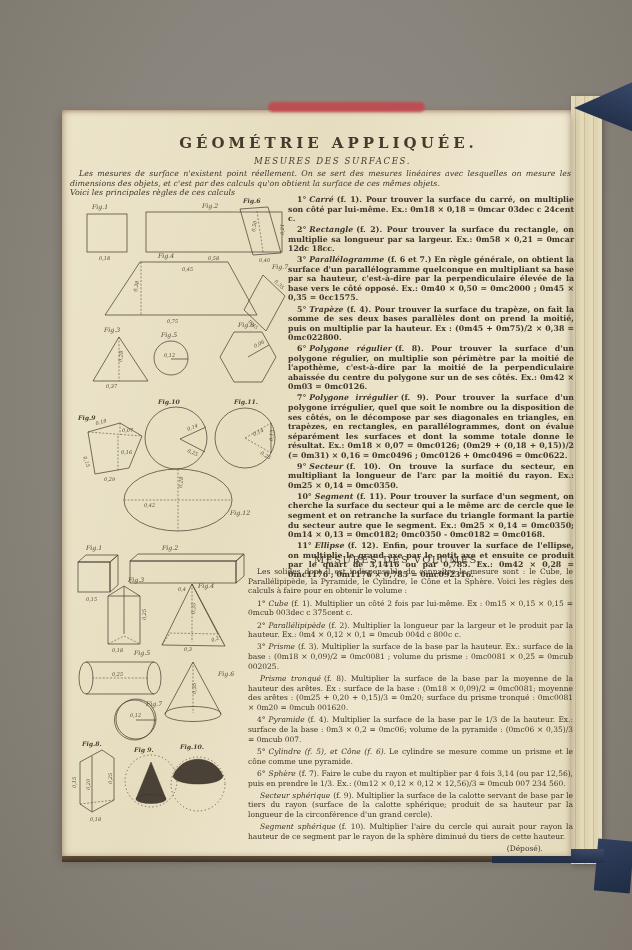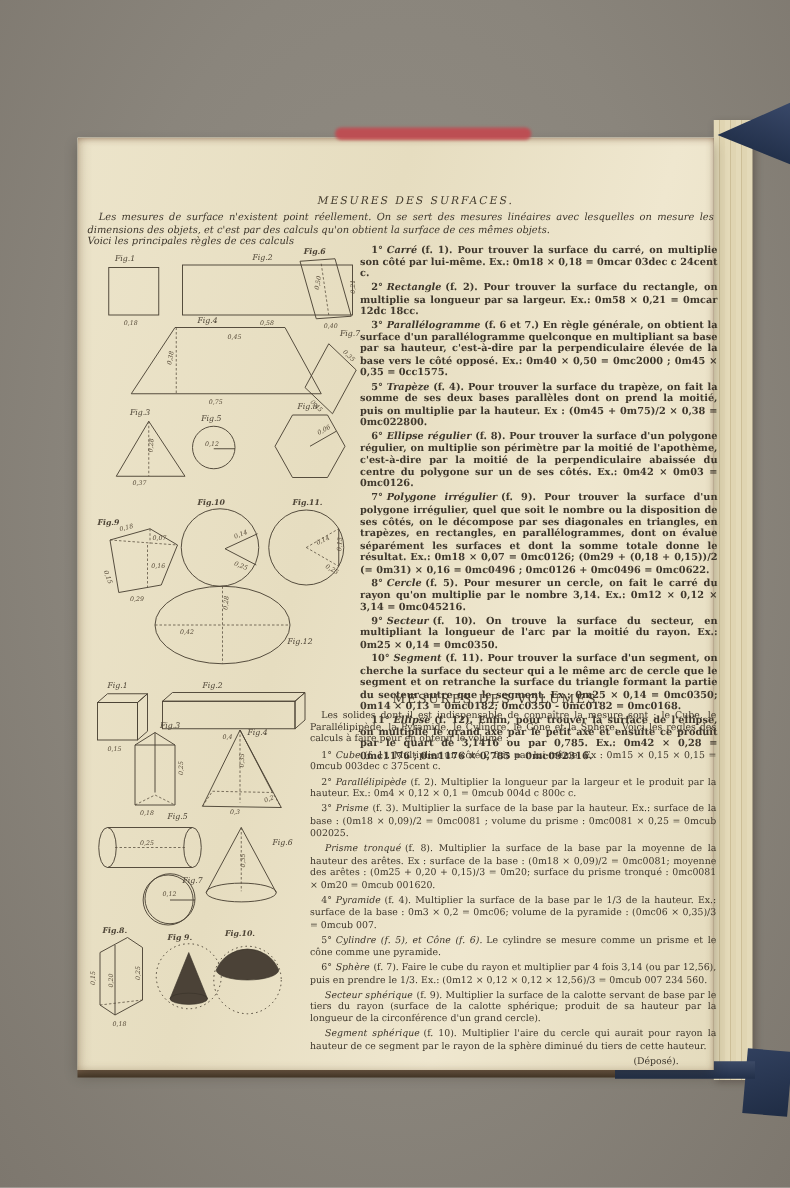--- a/index.html
+++ b/index.html
@@ -59,20 +59,21 @@
 <body>
 
 <div class="stage">
   <div class="stack"></div>
   <div class="cover-tr"></div>
   <div class="cover-br"></div>
   <div class="under-strip-a"></div>
   <div class="under-strip-b"></div>
 
   <div class="page">
+    <div class="title">GÉOMÉTRIE APPLIQUÉE.</div>
     <div class="subhead">MESURES DES SURFACES.</div>
     <div class="intro">
       <p class="ind">Les mesures de surface n'existent point réellement. On se sert des mesures linéaires avec lesquelles on mesure les dimensions des objets, et c'est par des calculs qu'on obtient la surface de ces mêmes objets.</p>
       <p>Voici les principales règles de ces calculs</p>
     </div>
 
     <svg class="figs" width="509" height="746" viewBox="0 0 509 746">
 
       <g>
         <rect class="ln" x="25" y="104" width="40" height="38"></rect>
@@ -266,23 +267,22 @@
         <path class="solid" d="M111,666 A27,27 0 0 1 161,666 A25,8 0 0 1 111,666 Z"></path>
         <text class="fl flb" x="118" y="639">Fig.10.</text>
       </g>
     </svg>
 
     <div class="col-surf">
       <p class="para"><span class="num">1°</span><i class="nm">Carré</i><span>(f. 1). Pour trouver la surface du carré, on multiplie son côté par lui-même. Ex.: 0m18 × 0,18 = 0mcar 03dec c 24cent c.</span></p>
       <p class="para"><span class="num">2°</span><i class="nm">Rectangle</i><span>(f. 2). Pour trouver la surface du rectangle, on multiplie sa longueur par sa largeur. Ex.: 0m58 × 0,21 = 0mcar 12dc 18cc.</span></p>
       <p class="para"><span class="num">3°</span><i class="nm">Parallélogramme</i><span>(f. 6 et 7.) En règle générale, on obtient la surface d'un parallélogramme quelconque en multipliant sa base par sa hauteur, c'est-à-dire par la perpendiculaire élevée de la base vers le côté opposé. Ex.: 0m40 × 0,50 = 0mc2000 ; 0m45 × 0,35 = 0cc1575.</span></p>
       <p class="para"><span class="num">5°</span><i class="nm">Trapèze</i><span>(f. 4). Pour trouver la surface du trapèze, on fait la somme de ses deux bases parallèles dont on prend la moitié, puis on multiplie par la hauteur. Ex : (0m45 + 0m75)/2 × 0,38 = 0mc022800.</span></p>
-      <p class="para"><span class="num">6°</span><i class="nm">Ellipse régulier</i><span>(f. 8). Pour trouver la surface d'un polygone régulier, on multiplie son périmètre par la moitié de l'apothème, c'est-à-dire par la moitié de la perpendiculaire abaissée du centre du polygone sur un de ses côtés. Ex.: 0m42 × 0m03 = 0mc0126.</span></p>
+      <p class="para"><span class="num">6°</span><i class="nm">Polygone régulier</i><span>(f. 8). Pour trouver la surface d'un polygone régulier, on multiplie son périmètre par la moitié de l'apothème, c'est-à-dire par la moitié de la perpendiculaire abaissée du centre du polygone sur un de ses côtés. Ex.: 0m42 × 0m03 = 0mc0126.</span></p>
       <p class="para"><span class="num">7°</span><i class="nm">Polygone irrégulier</i><span>(f. 9). Pour trouver la surface d'un polygone irrégulier, quel que soit le nombre ou la disposition de ses côtés, on le décompose par ses diagonales en triangles, en trapèzes, en rectangles, en parallélogrammes, dont on évalue séparément les surfaces et dont la somme totale donne le résultat. Ex.: 0m18 × 0,07 = 0mc0126; (0m29 + (0,18 + 0,15))/2 (= 0m31) × 0,16 = 0mc0496 ; 0mc0126 + 0mc0496 = 0mc0622.</span></p>
-      <p class="para"><span class="num">8°</span><i class="nm">Cercle</i><span>(f. 5). Pour mesurer un cercle, on fait le carré du rayon qu'on multiplie par le nombre 3,14. Ex.: 0m12 × 0,12 × 3,14 = 0mc045216.</span></p>
       <p class="para"><span class="num">9°</span><i class="nm">Secteur</i><span>(f. 10). On trouve la surface du secteur, en multipliant la longueur de l'arc par la moitié du rayon. Ex.: 0m25 × 0,14 = 0mc0350.</span></p>
       <p class="para"><span class="num">10°</span><i class="nm">Segment</i><span>(f. 11). Pour trouver la surface d'un segment, on cherche la surface du secteur qui a le même arc de cercle que le segment et on retranche la surface du triangle formant la partie du secteur autre que le segment. Ex.: 0m25 × 0,14 = 0mc0350; 0m14 × 0,13 = 0mc0182; 0mc0350 - 0mc0182 = 0mc0168.</span></p>
       <p class="para"><span class="num">11°</span><i class="nm">Ellipse</i><span>(f. 12). Enfin, pour trouver la surface de l'ellipse, on multiplie le grand axe par le petit axe et ensuite ce produit par le quart de 3,1416 ou par 0,785. Ex.: 0m42 × 0,28 = 0mc1176 ; 0m1176 × 0,785 = 0mc092316.</span></p>
     </div>
 
     <div class="vol-head">MESURES DES VOLUMES.</div>
 
     <div class="col-vol">
       <p class="para">Les solides dont il est indispensable de connaître la mesure sont : le Cube, le Parallélipipède, la Pyramide, le Cylindre, le Cône et la Sphère. Voici les règles des calculs à faire pour en obtenir le volume :</p>
       <p class="para"><span class="num">1°</span><i class="nm">Cube</i><span>(f. 1). Multiplier un côté 2 fois par lui-même. Ex : 0m15 × 0,15 × 0,15 = 0mcub 003dec c 375cent c.</span></p>

